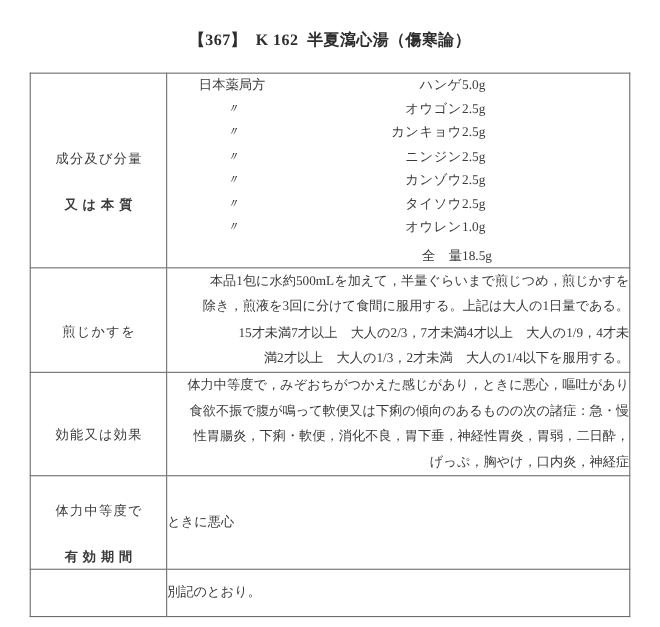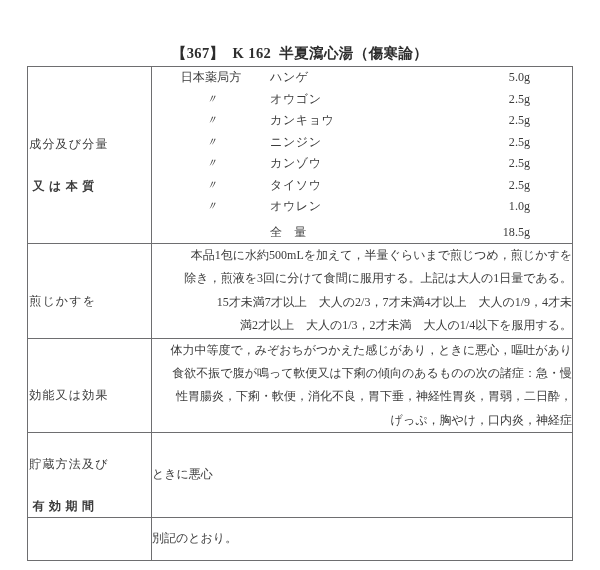--- a/index.html
+++ b/index.html
@@ -18,21 +18,21 @@
   .page {
     position: relative;
     width: 600px;
     height: 570px;
     box-sizing: border-box;
   }
 
   
   .doc-title {
     position: absolute;
-    top: 44px;
+    top: 27px;
     left: 0;
     width: 600px;
     text-align: center;
     font-size: 14.5px;
     font-weight: bold;
     color: #2e2e2e;
     letter-spacing: 0.4px;
     white-space: pre;
   }
 
@@ -52,20 +52,21 @@
     vertical-align: middle;
     font-size: 12px;
     color: #3b3b3b;
   }
 
   .col-label { width: 124px; }
   .col-body  { width: 421px; }
 
   
   .label-cell {
+    text-align: center;
     padding: 4px 6px;
     line-height: 1.75;
     font-size: 12.2px;
     color: #333;
     white-space: pre-line;
   }
   .label-cell .spread {
     display: inline-block;
     letter-spacing: 4.5px;
     text-indent: 4.5px;
@@ -94,22 +95,22 @@
     table-layout: fixed;
   }
   .ing-table td {
     border: none;
     font-size: 12.1px;
     padding: 0;
     height: 21.5px;
     color: #3b3b3b;
   }
   .c-src  { width: 118px; text-align: center; padding-left: 6px; margin-top: 48px; }
-  .c-name { width: 150px; text-align: left; padding-left: 16px; letter-spacing: 0.5px;}
-  .c-amt  { width: 110px; text-align: right; padding-left: 28px; }
+  .c-name { width: 150px; text-align: right; padding-left: 16px; letter-spacing: 0.5px;}
+  .c-amt  { width: 110px; text-align: left; padding-left: 28px; }
   .c-pad  { width: 43px; }
 
   .ditto {
     font-style: italic;
     font-family: "Liberation Serif", serif;
     font-size: 12px;
     letter-spacing: -1px;
   }
   .rule-span  { border-bottom: 1px solid #4a4a4a; margin-left: 12px; }
 
@@ -213,21 +214,21 @@
         <td class="body-cell">
           <span class="line">体力中等度で，みぞおちがつかえた感じがあり，ときに悪心，嘔吐があり</span>
           <span class="line">食欲不振で腹が鳴って軟便又は下痢の傾向のあるものの次の諸症：急・慢</span>
           <span class="line">性胃腸炎，下痢・軟便，消化不良，胃下垂，神経性胃炎，胃弱，二日酔，</span>
           <span class="line">げっぷ，胸やけ，口内炎，神経症</span>
         </td>
       </tr>
 
       <tr>
         <td class="label-cell">
-          <span class="spread-sm">貯蔵方法及び</span><br>
+          <span class="spread-sm">体力中等度で</span><br>
           <span class="spread">有効期間</span>
         </td>
         <td class="body-cell">ときに悪心</td>
       </tr>
 
       <tr>
         <td class="label-cell">
           
         </td>
         <td class="body-cell">別記のとおり。</td>

